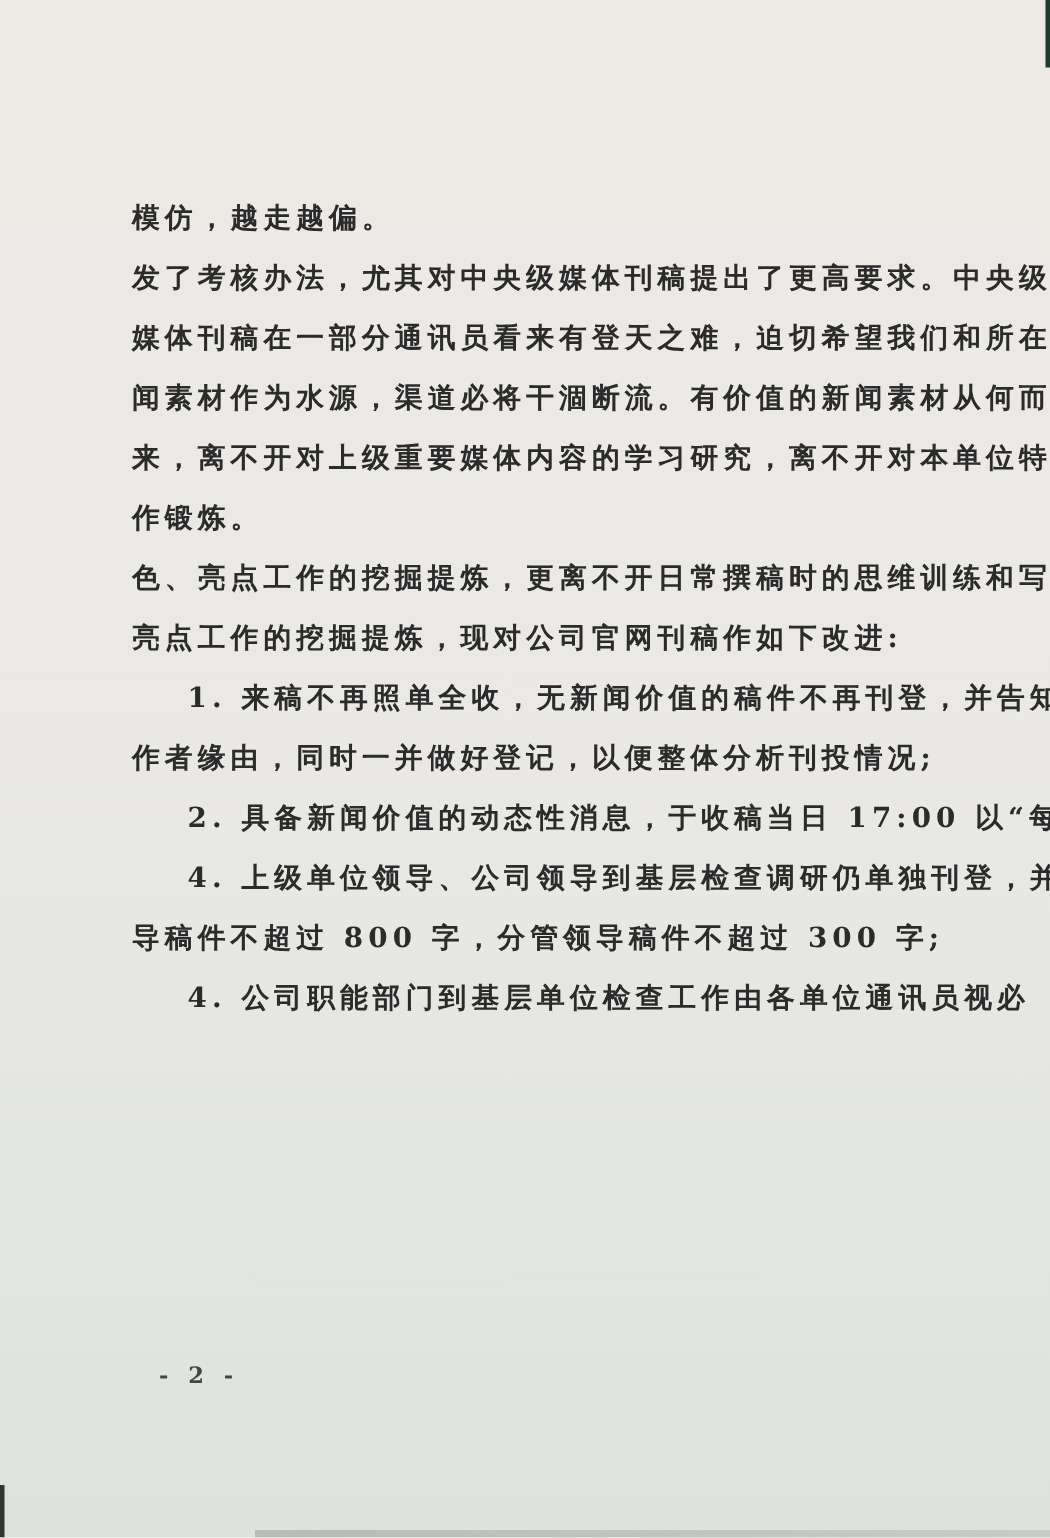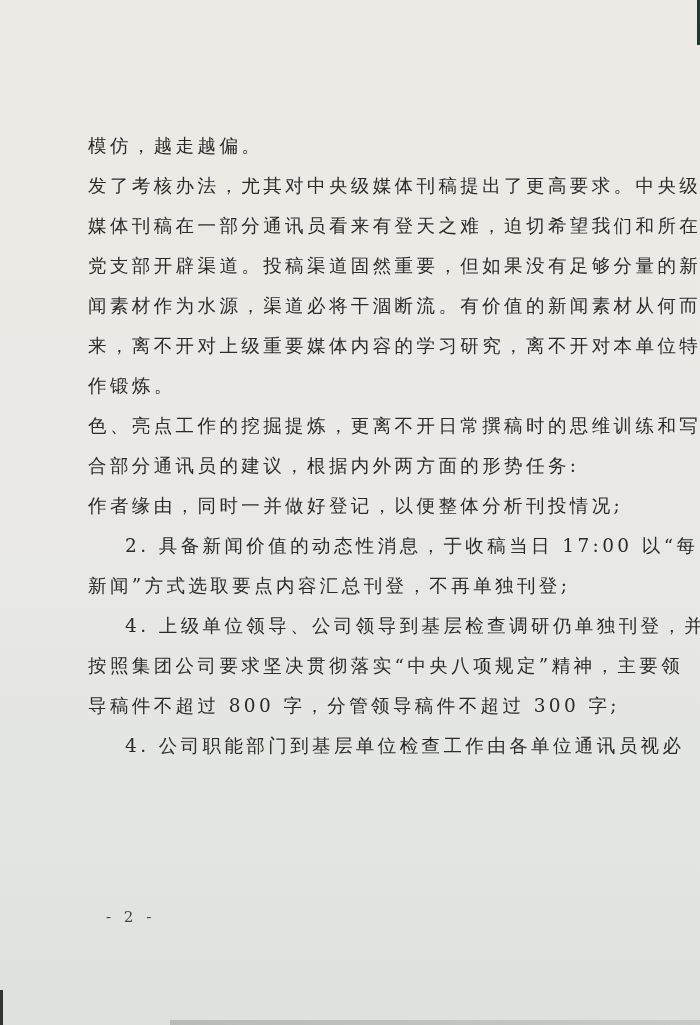--- a/index.html
+++ b/index.html
@@ -14,20 +14,21 @@
       background: linear-gradient(180deg, #edeae6 0%, #ebe9e5 40%, #e4e6e2 75%, #dde2dd 100%);
       font-family: "DejaVu Serif", "Liberation Serif", serif;
       color: #2a2a2a;
     }
     .page {
       position: absolute;
       left: 0;
       top: 0;
       width: 700px;
       height: 1025px;
+      font-weight: bold;
     }
     .edge-right {
       position: absolute;
       right: 0;
       top: 0;
       width: 3px;
       height: 45px;
       background: #1f3a2e;
     }
     .edge-left {
@@ -77,29 +78,27 @@
 
 <div class="page">
   <div class="edge-right"></div>
   <div class="edge-left"></div>
   <div class="bottom-strip"></div>
 
   <div class="body-text">
     <div class="line">模仿，越走越偏。</div>
     <div class="line">发了考核办法，尤其对中央级媒体刊稿提出了更高要求。中央级</div>
     <div class="line">媒体刊稿在一部分通讯员看来有登天之难，迫切希望我们和所在</div>
-    <div class="line">党支部开辟渠道。投稿渠道固然重要，但如果没有足够分量的新</div>
     <div class="line">闻素材作为水源，渠道必将干涸断流。有价值的新闻素材从何而</div>
     <div class="line">来，离不开对上级重要媒体内容的学习研究，离不开对本单位特</div>
     <div class="line">作锻炼。</div>
     <div class="line">色、亮点工作的挖掘提炼，更离不开日常撰稿时的思维训练和写</div>
-    <div class="line">合部分通讯员的建议，根据内外两方面的形势任务:</div>
+    <div class="line">亮点工作的挖掘提炼，现对公司官网刊稿作如下改进:</div>
+    <div class="line indent">1. 来稿不再照单全收，无新闻价值的稿件不再刊登，并告知</div>
     <div class="line">作者缘由，同时一并做好登记，以便整体分析刊投情况;</div>
     <div class="line indent">2. 具备新闻价值的动态性消息，于收稿当日 17:00 以“每日</div>
-    <div class="line">新闻”方式选取要点内容汇总刊登，不再单独刊登;</div>
     <div class="line indent">4. 上级单位领导、公司领导到基层检查调研仍单独刊登，并</div>
-    <div class="line">按照集团公司要求坚决贯彻落实“中央八项规定”精神，主要领</div>
     <div class="line">导稿件不超过 800 字，分管领导稿件不超过 300 字;</div>
     <div class="line indent">4. 公司职能部门到基层单位检查工作由各单位通讯员视必</div>
   </div>
 
   <div class="page-number">- 2 -</div>
 </div>
 
 </body></html>

